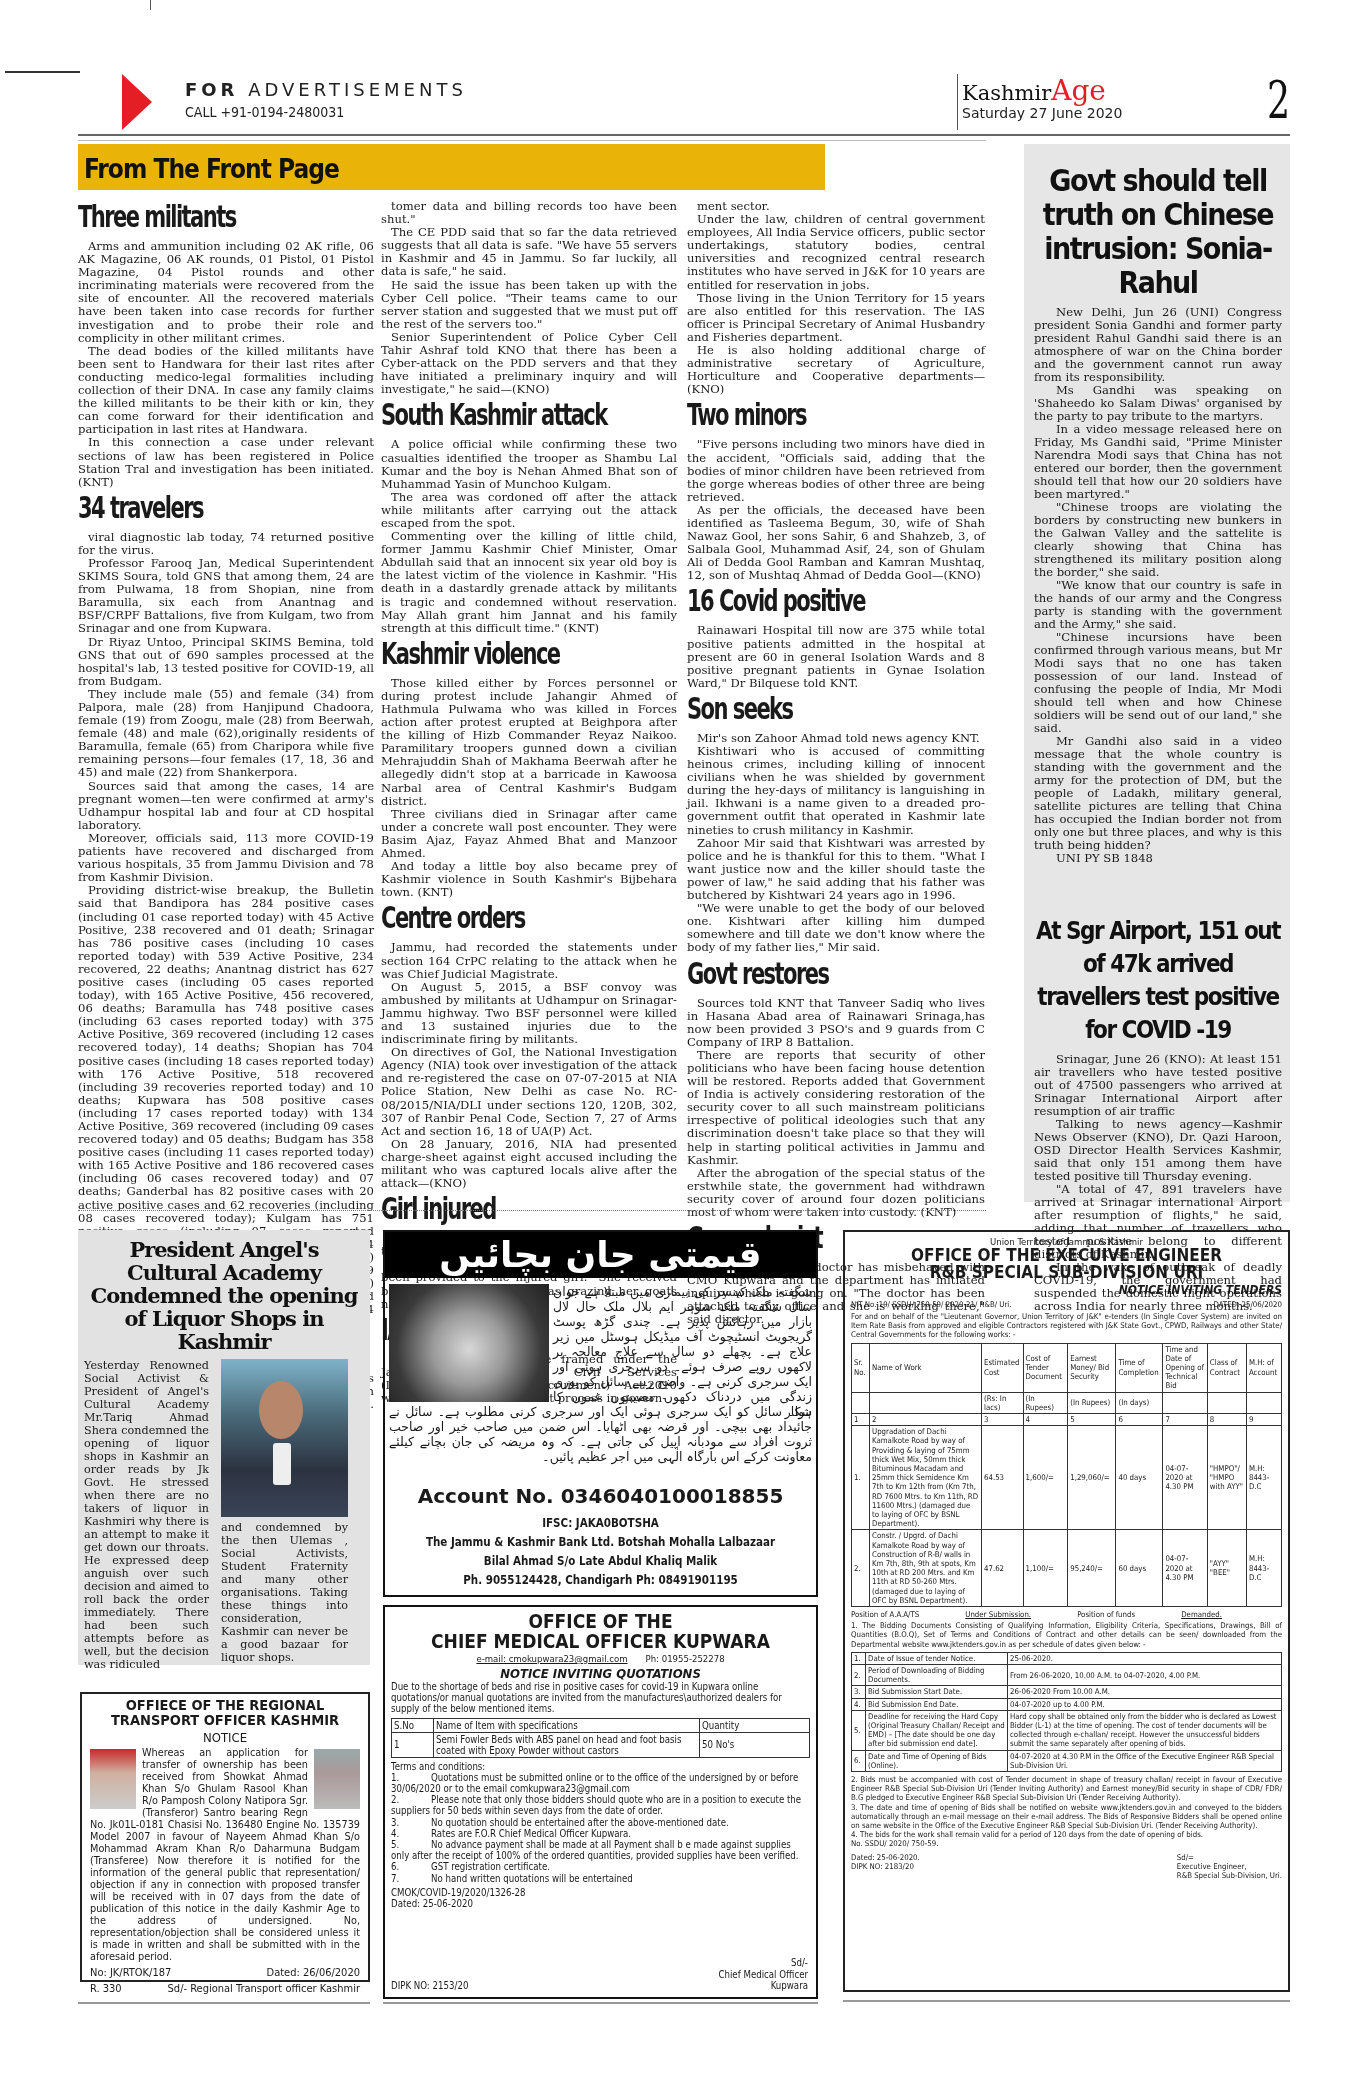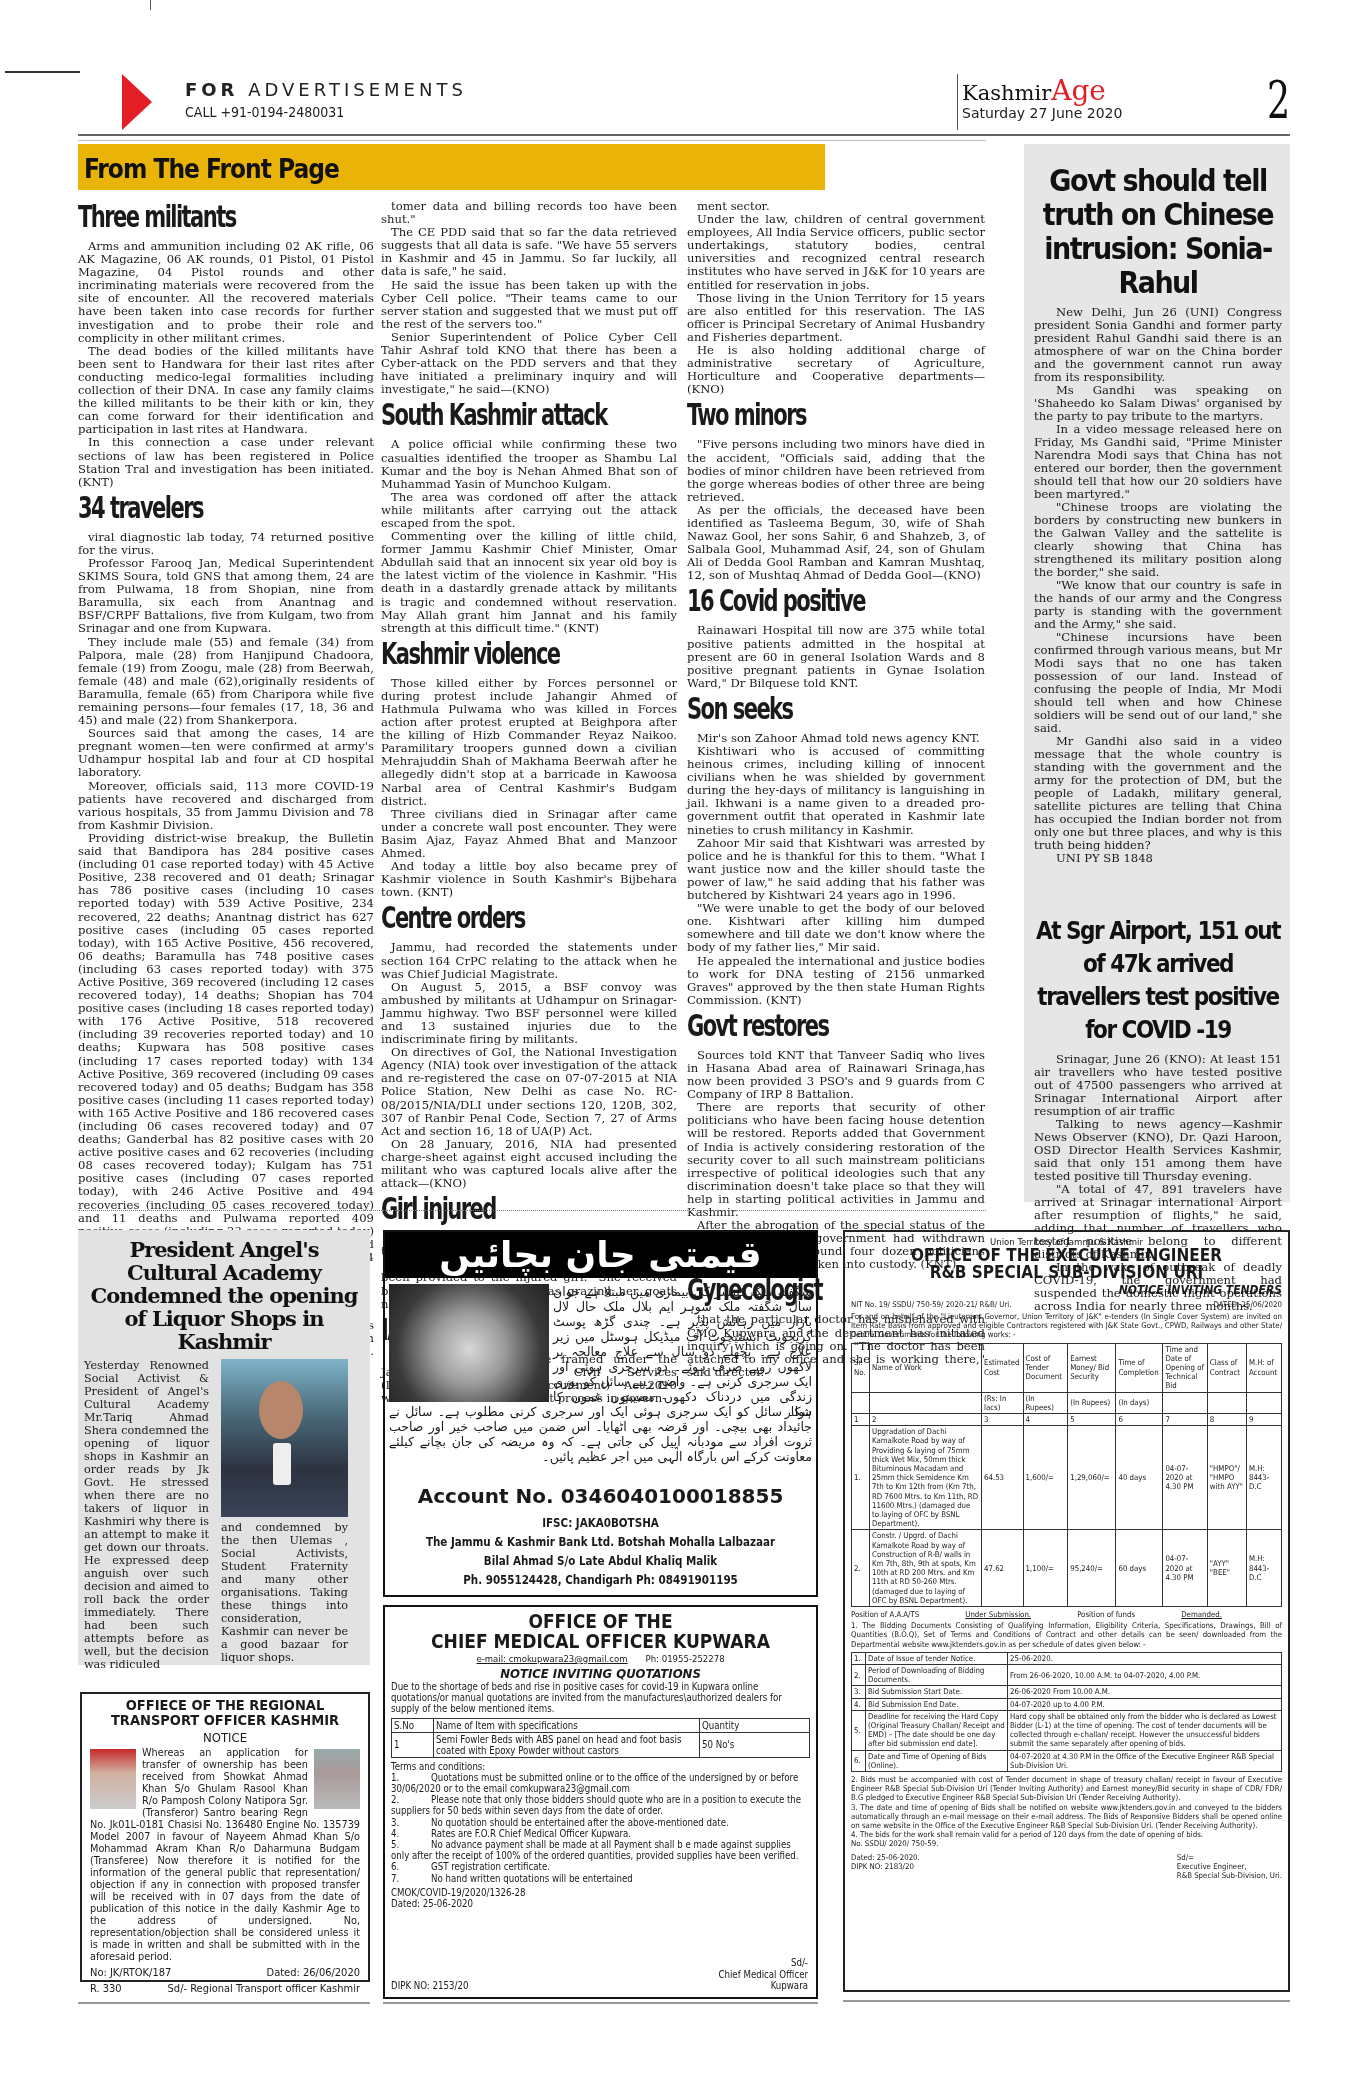--- a/index.html
+++ b/index.html
@@ -105,20 +105,21 @@
   </div>
 
 <div class="col c1">
     <div class="hd">Three militants</div>
     <p>Arms and ammunition including 02 AK rifle, 06 AK Magazine, 06 AK rounds, 01 Pistol, 01 Pistol Magazine, 04 Pistol rounds and other incriminating materials were recovered from the site of encounter. All the recovered materials have been taken into case records for further investigation and to probe their role and complicity in other militant crimes.</p>
     <p>The dead bodies of the killed militants have been sent to Handwara for their last rites after conducting medico-legal formalities including collection of their DNA. In case any family claims the killed militants to be their kith or kin, they can come forward for their identification and participation in last rites at Handwara.</p>
     <p>In this connection a case under relevant sections of law has been registered in Police Station Tral and investigation has been initiated. (KNT)</p>
     <div class="hd">34 travelers</div>
     <p>viral diagnostic lab today, 74 returned positive for the virus.</p>
     <p>Professor Farooq Jan, Medical Superintendent SKIMS Soura, told GNS that among them, 24 are from Pulwama, 18 from Shopian, nine from Baramulla, six each from Anantnag and BSF/CRPF Battalions, five from Kulgam, two from Srinagar and one from Kupwara.</p>
+    <p>Dr Riyaz Untoo, Principal SKIMS Bemina, told GNS that out of 690 samples processed at the hospital's lab, 13 tested positive for COVID-19, all from Budgam.</p>
     <p>They include male (55) and female (34) from Palpora, male (28) from Hanjipund Chadoora, female (19) from Zoogu, male (28) from Beerwah, female (48) and male (62),originally residents of Baramulla, female (65) from Charipora while five remaining persons—four females (17, 18, 36 and 45) and male (22) from Shankerpora.</p>
     <p>Sources said that among the cases, 14 are pregnant women—ten were confirmed at army's Udhampur hospital lab and four at CD hospital laboratory.</p>
     <p>Moreover, officials said, 113 more COVID-19 patients have recovered and discharged from various hospitals, 35 from Jammu Division and 78 from Kashmir Division.</p>
     <p>Providing district-wise breakup, the Bulletin said that Bandipora has 284 positive cases (including 01 case reported today) with 45 Active Positive, 238 recovered and 01 death; Srinagar has 786 positive cases (including 10 cases reported today) with 539 Active Positive, 234 recovered, 22 deaths; Anantnag district has 627 positive cases (including 05 cases reported today), with 165 Active Positive, 456 recovered, 06 deaths; Baramulla has 748 positive cases (including 63 cases reported today) with 375 Active Positive, 369 recovered (including 12 cases recovered today), 14 deaths; Shopian has 704 positive cases (including 18 cases reported today) with 176 Active Positive, 518 recovered (including 39 recoveries reported today) and 10 deaths; Kupwara has 508 positive cases (including 17 cases reported today) with 134 Active Positive, 369 recovered (including 09 cases recovered today) and 05 deaths; Budgam has 358 positive cases (including 11 cases reported today) with 165 Active Positive and 186 recovered cases (including 06 cases recovered today) and 07 deaths; Ganderbal has 82 positive cases with 20 active positive cases and 62 recoveries (including 08 cases recovered today); Kulgam has 751 positive cases (including 07 cases reported today), with 246 Active Positive and 494 recoveries (including 05 cases recovered today) and 11 deaths and Pulwama reported 409 positive cases (including 23 cases reported today) with 233 active positive cases and 172 recovered (including 04 cases recovered today) and 04 deaths. (GNS)</p>
     <div class="hd">PDD is the first</div>
     <p>observed something fishy, that somebody was trying to enter into website. We have put down four major servers to prevent further loss of data. All other computers having cus-</p>
   </div>
 <div class="col c2">
     <p>tomer data and billing records too have been shut."</p>
     <p>The CE PDD said that so far the data retrieved suggests that all data is safe. "We have 55 servers in Kashmir and 45 in Jammu. So far luckily, all data is safe," he said.</p>
@@ -151,21 +152,20 @@
     <div class="hd">Two minors</div>
     <p>"Five persons including two minors have died in the accident, "Officials said, adding that the bodies of minor children have been retrieved from the gorge whereas bodies of other three are being retrieved.</p>
     <p>As per the officials, the deceased have been identified as Tasleema Begum, 30, wife of Shah Nawaz Gool, her sons Sahir, 6 and Shahzeb, 3, of Salbala Gool, Muhammad Asif, 24, son of Ghulam Ali of Dedda Gool Ramban and Kamran Mushtaq, 12, son of Mushtaq Ahmad of Dedda Gool—(KNO)</p>
     <div class="hd">16 Covid positive</div>
     <p>Rainawari Hospital till now are 375 while total positive patients admitted in the hospital at present are 60 in general Isolation Wards and 8 positive pregnant patients in Gynae Isolation Ward," Dr Bilquese told KNT.</p>
     <div class="hd">Son seeks</div>
     <p>Mir's son Zahoor Ahmad told news agency KNT.</p>
     <p>Kishtiwari who is accused of committing heinous crimes, including killing of innocent civilians when he was shielded by government during the hey-days of militancy is languishing in jail. Ikhwani is a name given to a dreaded pro-government outfit that operated in Kashmir late nineties to crush militancy in Kashmir.</p>
     <p>Zahoor Mir said that Kishtwari was arrested by police and he is thankful for this to them. "What I want justice now and the killer should taste the power of law," he said adding that his father was butchered by Kishtwari 24 years ago in 1996.</p>
     <p>"We were unable to get the body of our beloved one. Kishtwari after killing him dumped somewhere and till date we don't know where the body of my father lies," Mir said.</p>
-    <p>He appealed the international and justice bodies to work for DNA testing of 2156 unmarked Graves" approved by the then state Human Rights Commission. (KNT)</p>
     <div class="hd">Govt restores</div>
     <p>Sources told KNT that Tanveer Sadiq who lives in Hasana Abad area of Rainawari Srinaga,has now been provided 3 PSO's and 9 guards from C Company of IRP 8 Battalion.</p>
     <p>There are reports that security of other politicians who have been facing house detention will be restored. Reports added that Government of India is actively considering restoration of the security cover to all such mainstream politicians irrespective of political ideologies such that any discrimination doesn't take place so that they will help in starting political activities in Jammu and Kashmir.</p>
     <p>After the abrogation of the special status of the erstwhile state, the government had withdrawn security cover of around four dozen politicians most of whom were taken into custody. (KNT)</p>
     <div class="hd">Gynecologist</div>
     <p>that the particular doctor has misbehaved with CMO Kupwara and the department has initiated inquiry which is going on. "The doctor has been attached to my office and she is working there," said director.</p>
   </div>
 
 <aside class="abs side">
   <h2>Govt should tell truth on Chinese intrusion: Sonia-Rahul</h2>

